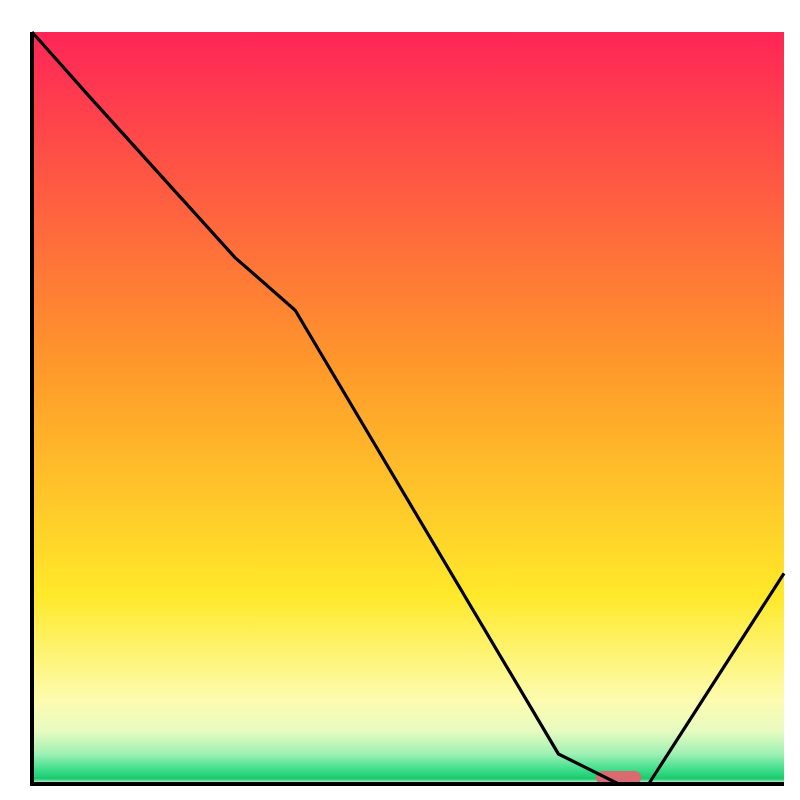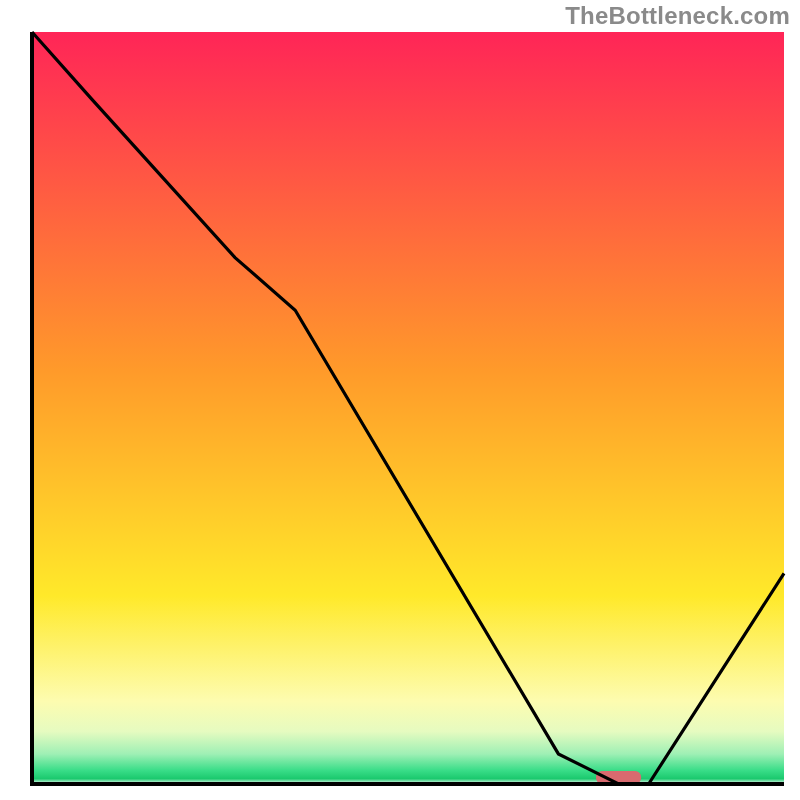--- a/index.html
+++ b/index.html
@@ -27,21 +27,20 @@
   svg.chart {
     position: absolute;
     top: 0;
     left: 0;
   }
 </style>
 </head>
 <body>
 
 <div class="container">
-  <div class="watermark">TheBottleneck.com</div>
   <svg class="chart" width="800" height="800" viewBox="0 0 800 800">
     <defs>
       <linearGradient id="bg-grad" x1="0" y1="0" x2="0" y2="1">
           <stop offset="0%" stop-color="#ff2557"></stop>
           <stop offset="45%" stop-color="#ff9a2a"></stop>
           <stop offset="75%" stop-color="#ffe92a"></stop>
           <stop offset="89%" stop-color="#fdfcb0"></stop>
           <stop offset="93%" stop-color="#e6fbc0"></stop>
           <stop offset="96%" stop-color="#9ff0b5"></stop>
           <stop offset="98.2%" stop-color="#39dd88"></stop>

